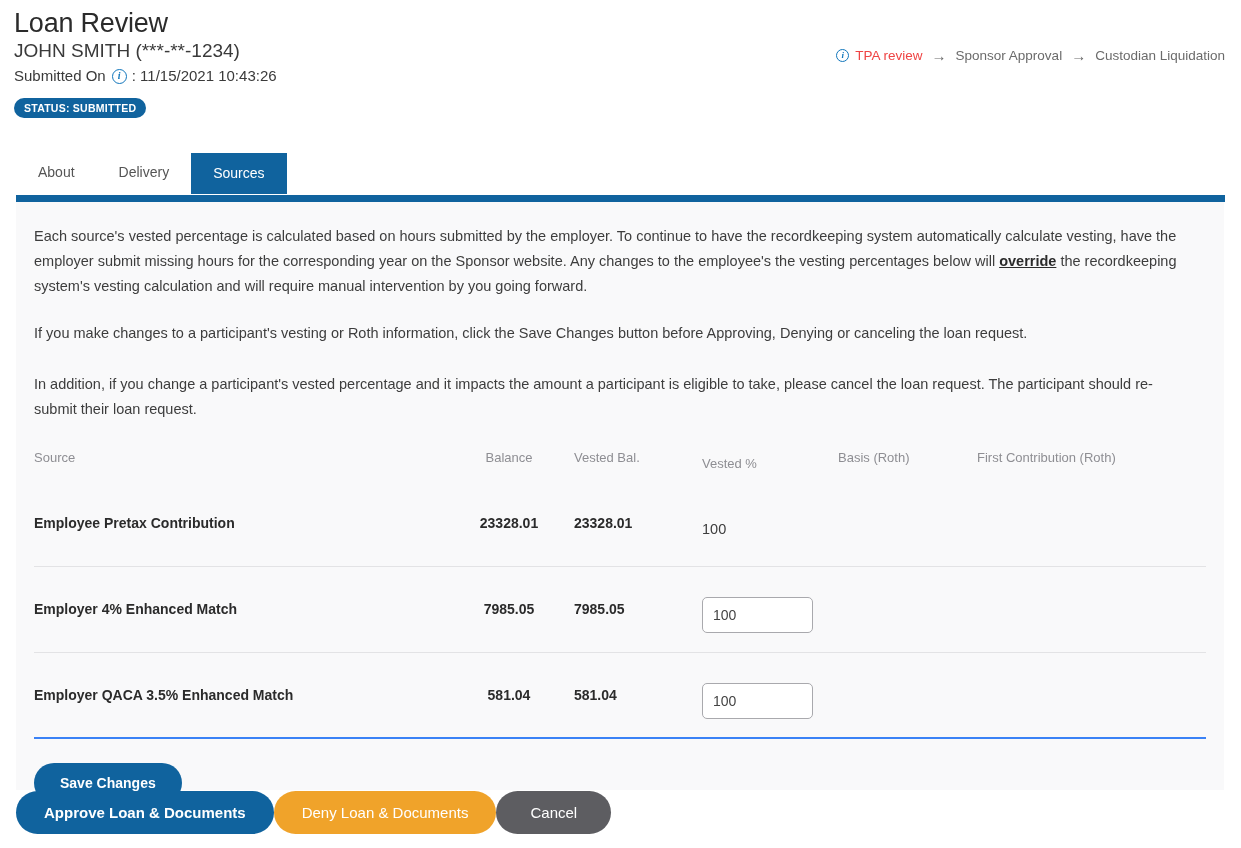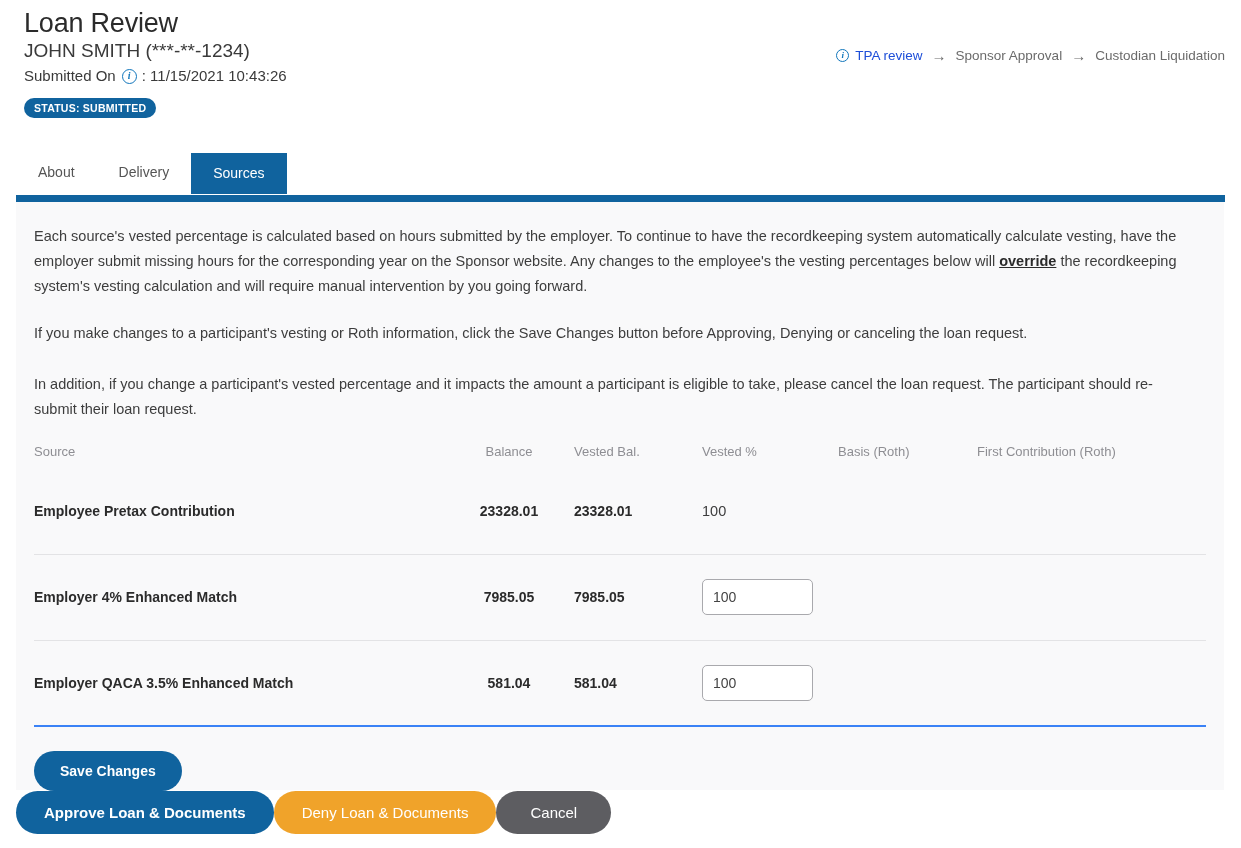--- a/index.html
+++ b/index.html
@@ -7,21 +7,21 @@
     margin: 0; padding: 0;
     width: 1241px; height: 848px;
     background: #ffffff;
     font-family: "Liberation Sans", sans-serif;
     color: #333333;
     -webkit-font-smoothing: antialiased;
   }
   .page { position: relative; width: 1241px; height: 848px; overflow: hidden; }
 
   
-  .header { padding: 8px 0 0 24px; }
+  .header { padding: 8px 0 0 14px; }
   .page-title {
     font-size: 27px;
     font-weight: 400;
     color: #2b2b2b;
     line-height: 1.12;
     letter-spacing: -0.2px;
   }
   .participant {
     font-size: 19px;
     font-weight: 400;
@@ -71,21 +71,21 @@
   .breadcrumb {
     position: absolute;
     top: 48px;
     right: 16px;
     display: flex;
     align-items: center;
     font-size: 13.5px;
     white-space: nowrap;
   }
   .crumb { color: #6b6b6b; }
-  .crumb.active { color: #1d4ed8; }
+  .crumb.active { color: #ef4444; }
   .crumb-info {
     display: inline-flex;
     align-items: center;
     justify-content: center;
     width: 13px; height: 13px;
     border: 1.2px solid #1176bc;
     border-radius: 50%;
     color: #1176bc;
     font-size: 9px;
     font-weight: 700;
@@ -159,21 +159,21 @@
   .trow.head {
     border-bottom: none;
     padding-bottom: 10px;
   }
   .trow.body { height: 86px; }
   .trow.body:last-of-type { border-bottom: 2px solid #3b82f6; }
 
   .c-source   { width: 410px; }
   .c-balance  { width: 130px; text-align: center; }
   .c-vestbal  { width: 128px; }
-  .c-vestpct  { width: 136px; }
+  .c-vestpct  { width: 136px; margin-top: 12px; }
   .c-basis    { width: 139px; }
   .c-first    { width: 200px; }
 
   .th {
     font-size: 13px;
     color: #8e8e93;
     font-weight: 400;
   }
   .td-name {
     font-size: 14px;

